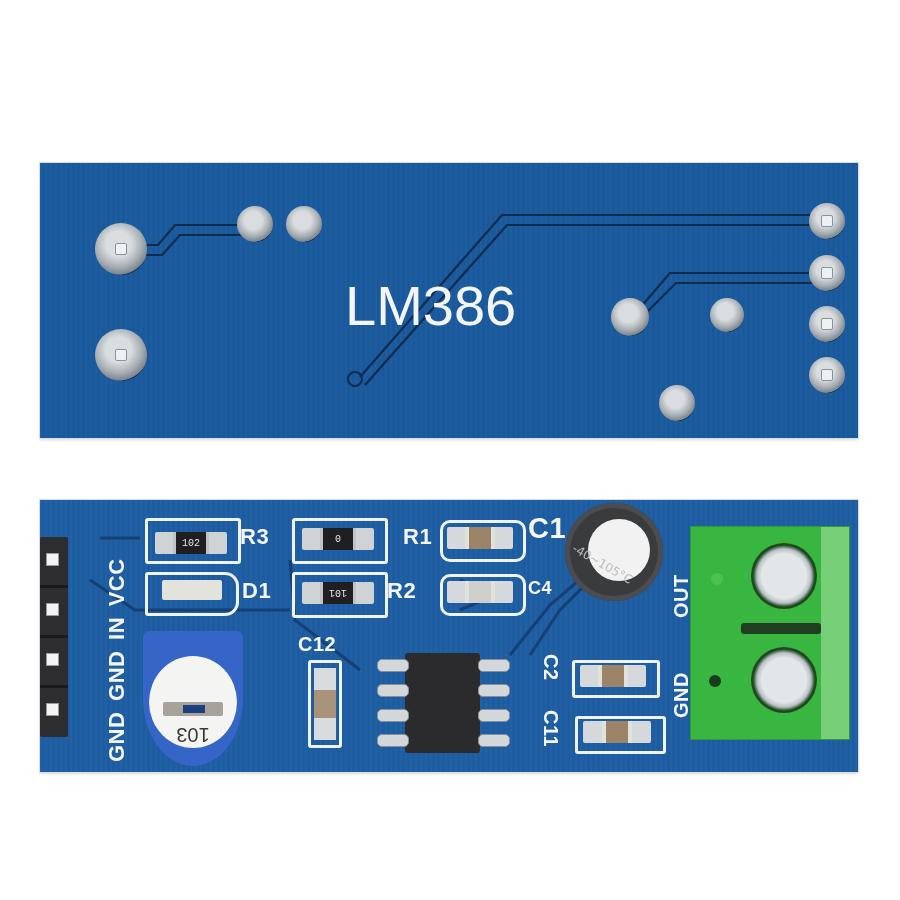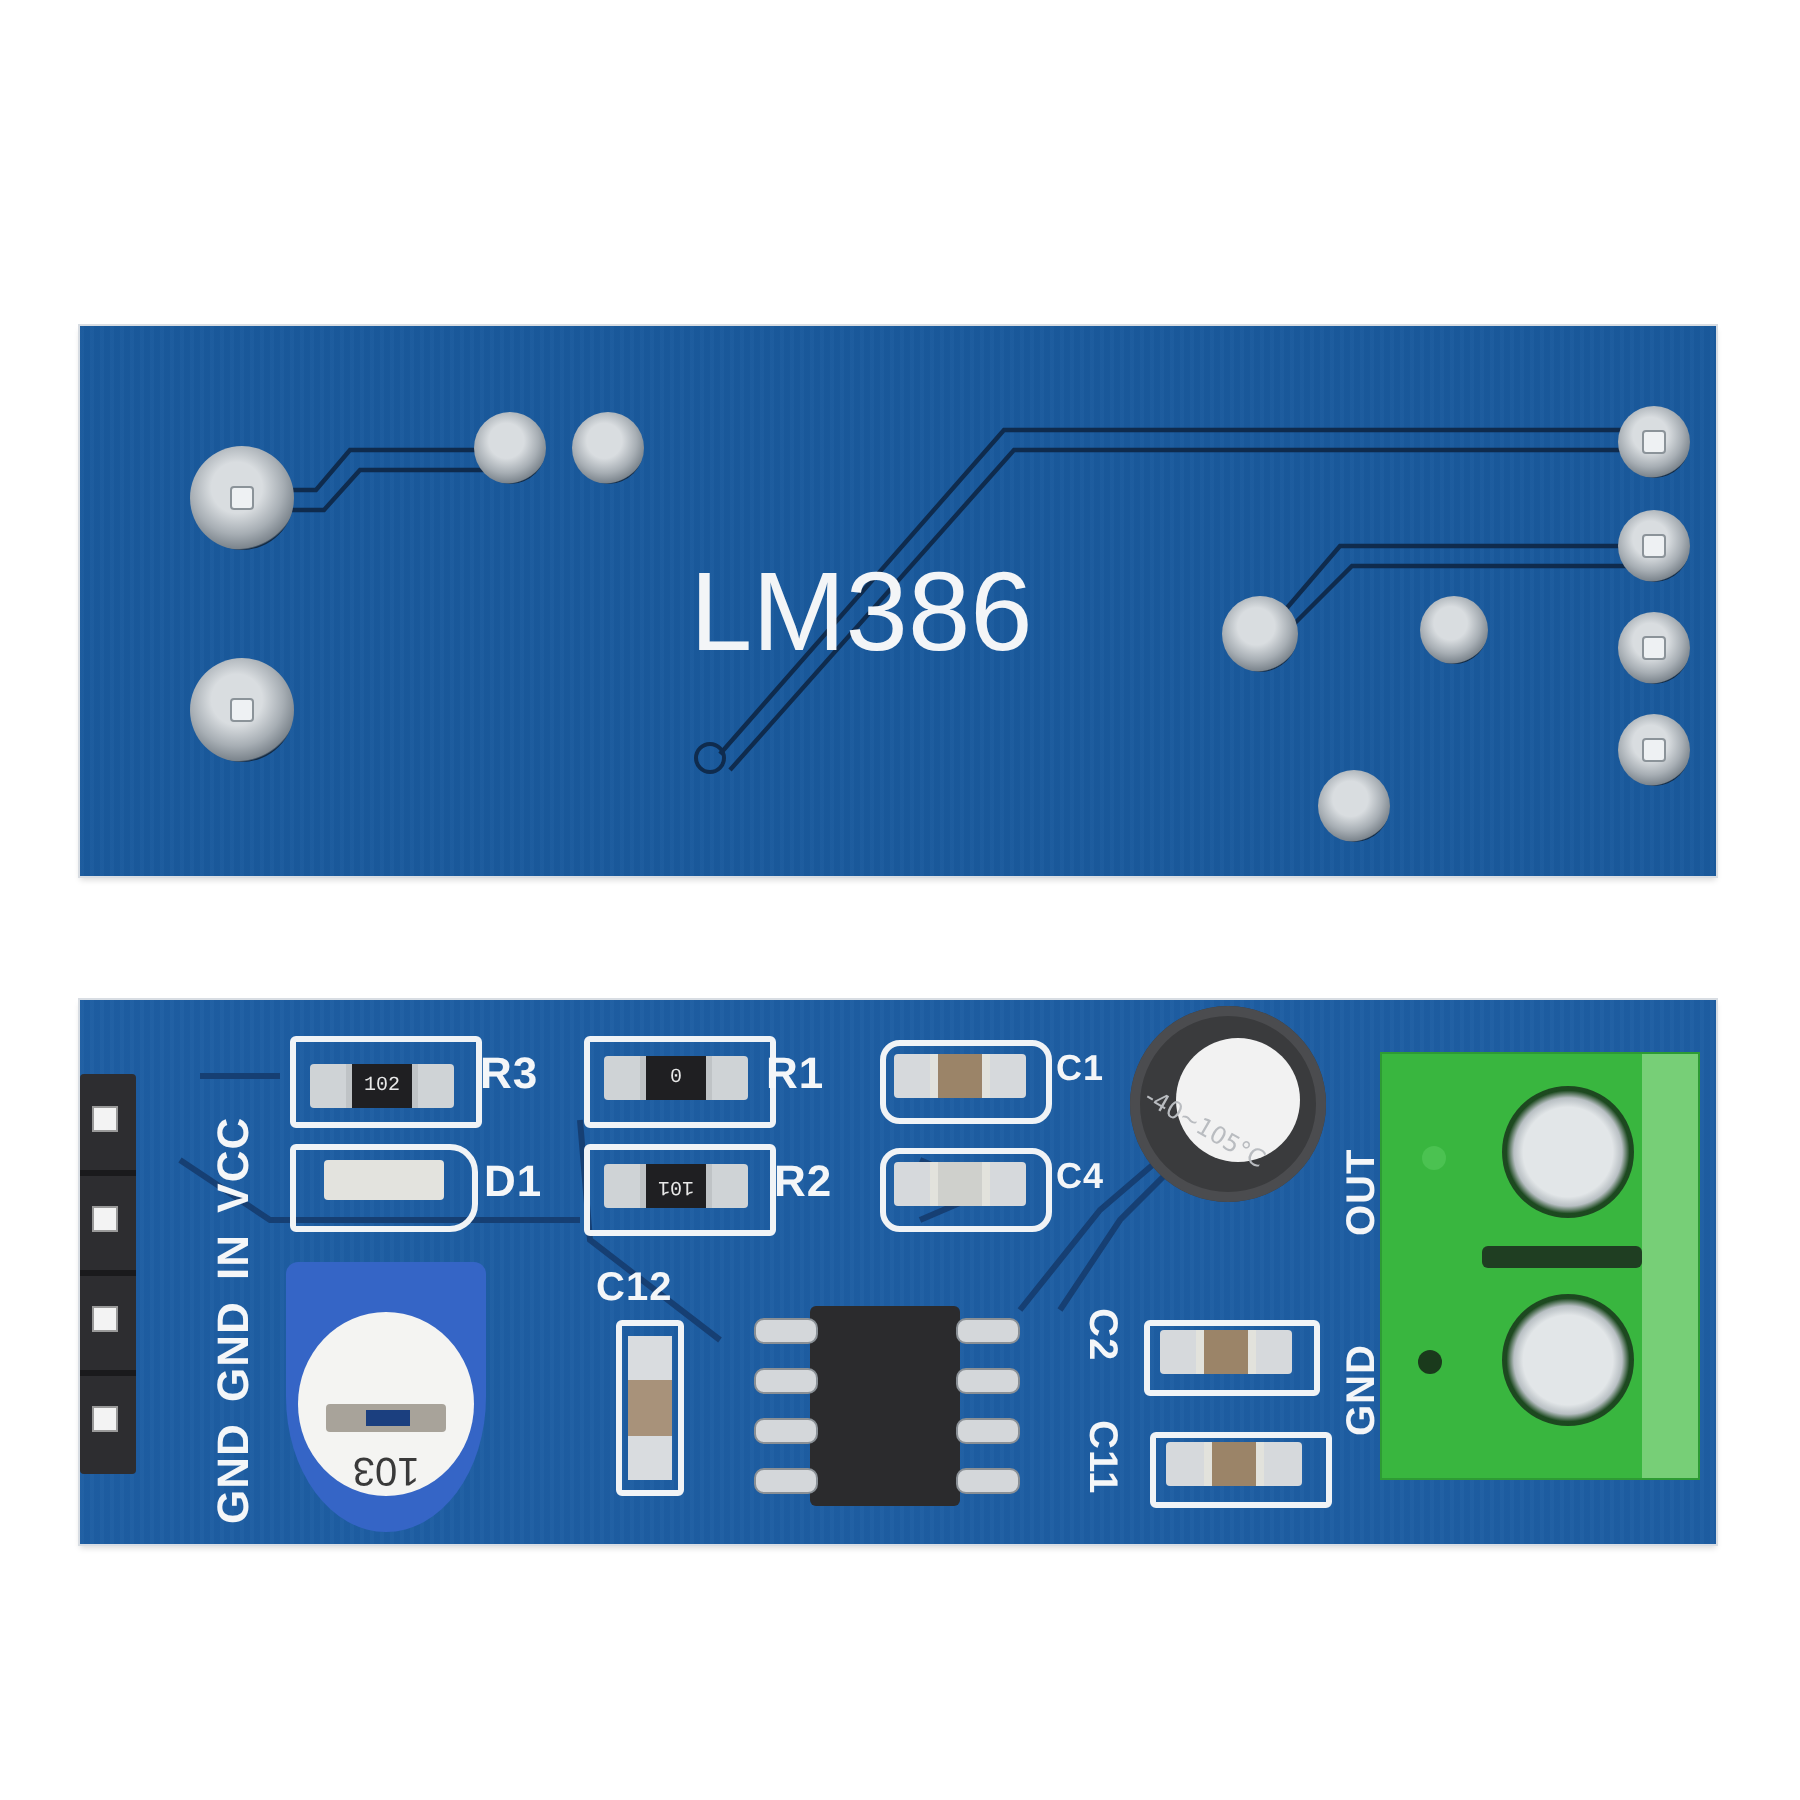--- a/index.html
+++ b/index.html
@@ -111,33 +111,33 @@
   <div class="silk" style="left:200px;top:24px;font-size:22px;">R3</div>
 
   <div class="silkbox" style="left:105px;top:72px;width:88px;height:38px;border-radius:3px 14px 14px 3px;"></div>
   <div style="position:absolute;left:122px;top:80px;width:60px;height:20px;background:#e3e3de;border-radius:2px;"></div>
   <div class="silk" style="left:202px;top:78px;font-size:22px;">D1</div>
 
   <div class="silkbox" style="left:252px;top:18px;width:90px;height:40px;"></div>
   <div class="smd-res" style="left:262px;top:28px;width:72px;">
     <div class="body">0</div>
   </div>
-  <div class="silk" style="left:343px;top:24px;font-size:22px;">R1</div>
+  <div class="silk" style="left:363px;top:24px;font-size:22px;">R1</div>
 
   <div class="silkbox" style="left:252px;top:72px;width:90px;height:40px;"></div>
   <div class="smd-res" style="left:262px;top:82px;width:72px;">
     <div class="body" style="transform:rotate(180deg);">101</div>
   </div>
   <div class="silk" style="left:347px;top:78px;font-size:22px;">R2</div>
 
   <div class="silkbox" style="left:400px;top:20px;width:80px;height:36px;border-radius:10px;"></div>
   <div class="smd-cap" style="left:407px;top:27px;width:66px;">
       <div class="body"></div>
     </div>
-  <div class="silk" style="left:488px;top:24px;font-size:18px;">C1</div>
+  <div class="silk" style="left:488px;top:12px;font-size:29px;">C1</div>
 
   <div class="silkbox" style="left:400px;top:74px;width:80px;height:36px;border-radius:10px;"></div>
   <div class="smd-cap" style="left:407px;top:81px;width:66px;">
       <div class="body" style="background:#cfd0cc;"></div>
     </div>
   <div class="silk" style="left:488px;top:78px;font-size:18px;">C4</div>
 
   <div class="silk" style="left:258px;top:133px;font-size:20px;">C12</div>
   <div class="silkbox" style="left:268px;top:160px;width:28px;height:82px;"></div>
   <div style="position:absolute;left:274px;top:168px;width:22px;height:72px;background:#d9dcdf;">

